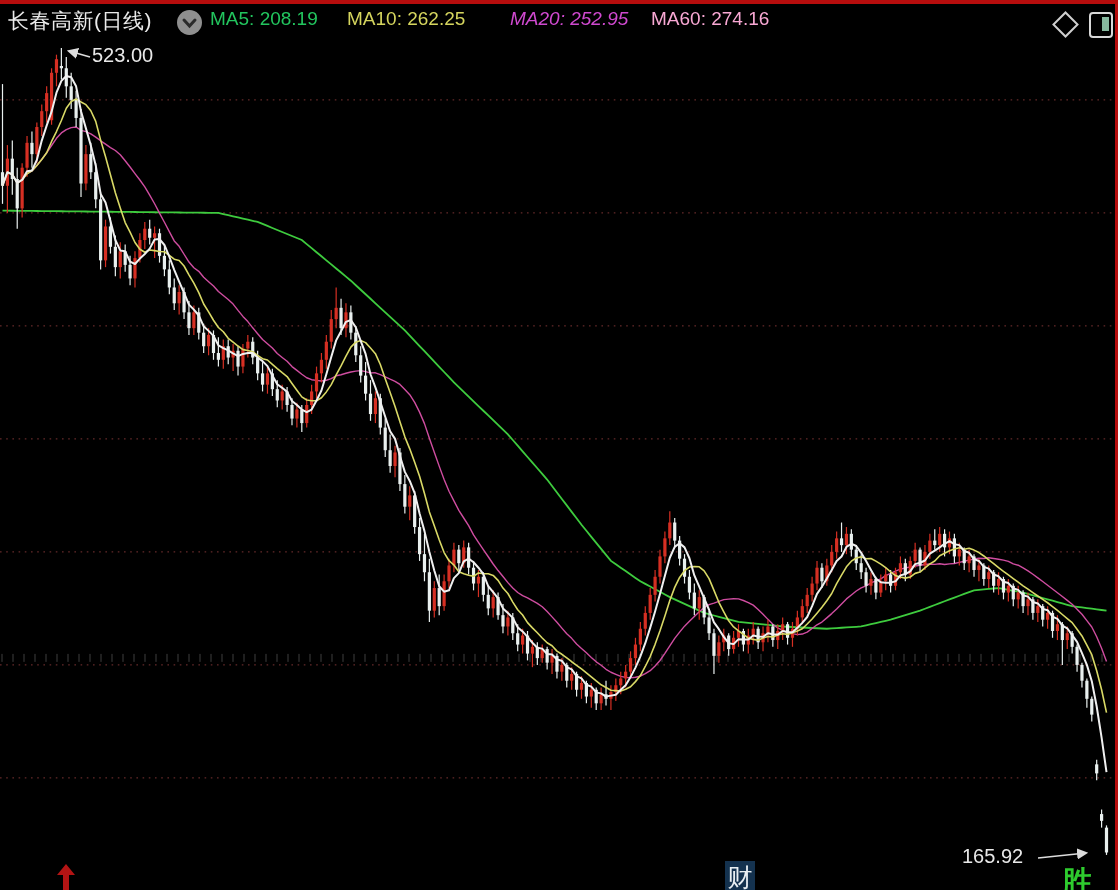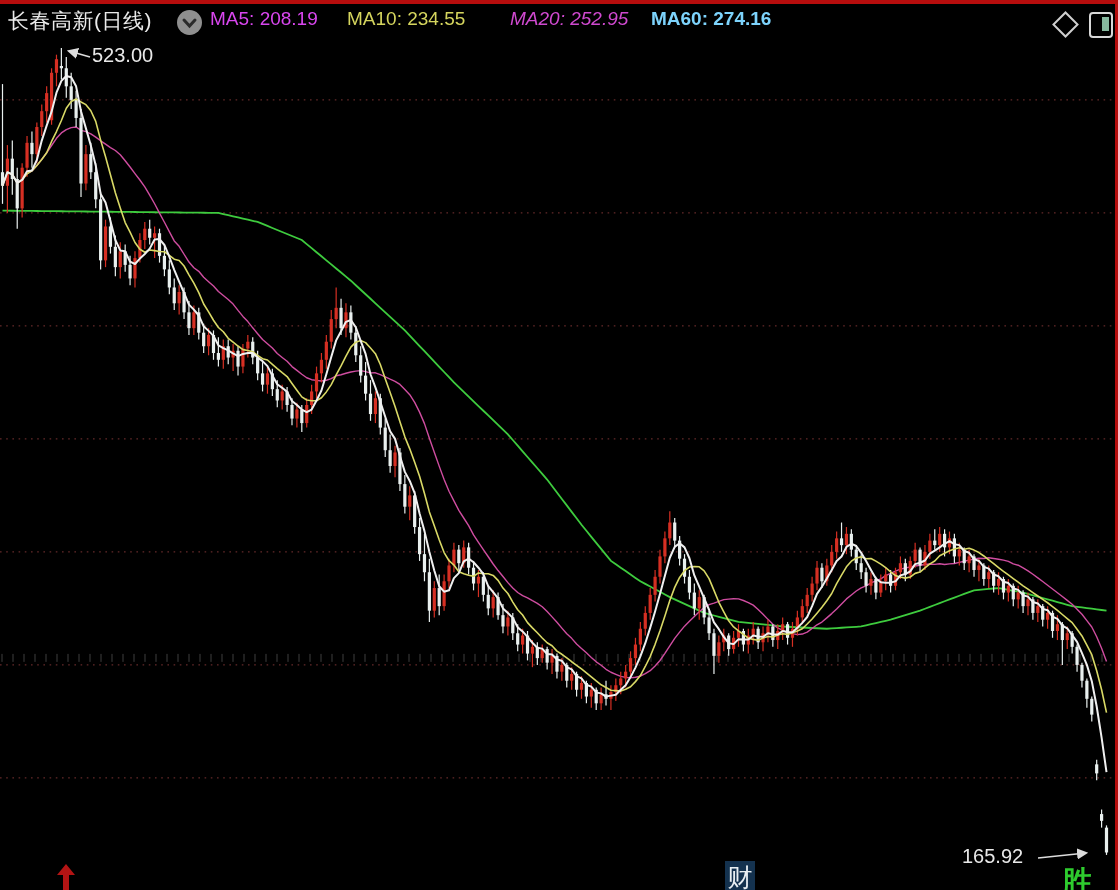--- a/index.html
+++ b/index.html
@@ -610,24 +610,24 @@
   <div class="border-top"></div>
   <div class="border-right"></div>
 
   <div class="hdr">
     <span class="title">长春高新(日线)</span>
     <span class="chev">
       <svg width="25" height="25">
           <path d="M7,10 L12.5,16 L18,10" fill="none" stroke="#2b2b2b" stroke-width="3" stroke-linecap="round"></path>
         </svg>
     </span>
-    <span class="ma ma1" style="color: #d946ef;"><span>MA5:</span> <span>208.19</span></span>
-    <span class="ma ma2" style="color: rgb(213, 213, 94);"><span>MA10:</span> <span>234.55</span></span>
+    <span class="ma ma1" style="color: #22c55e;"><span>MA5:</span> <span>208.19</span></span>
+    <span class="ma ma2" style="color: rgb(213, 213, 94);"><span>MA10:</span> <span>262.25</span></span>
     <span class="ma ma3" style="color: rgb(207, 73, 207); font-style: italic;"><span>MA20:</span> <span>252.95</span></span>
-    <span class="ma ma4" style="color: #7dd3fc; font-weight: bold;"><span>MA60:</span> <span>274.16</span></span>
+    <span class="ma ma4" style="color: #f9a8d4;"><span>MA60:</span> <span>274.16</span></span>
     <span class="diamond"></span>
     <span class="panel">
         <span class="bar"></span>
       </span>
   </div>
 
   <div class="wm-cai">财</div>
   <div class="wm-sheng">胜</div>
   <div class="wm-arrow">
     <svg width="28" height="28">

